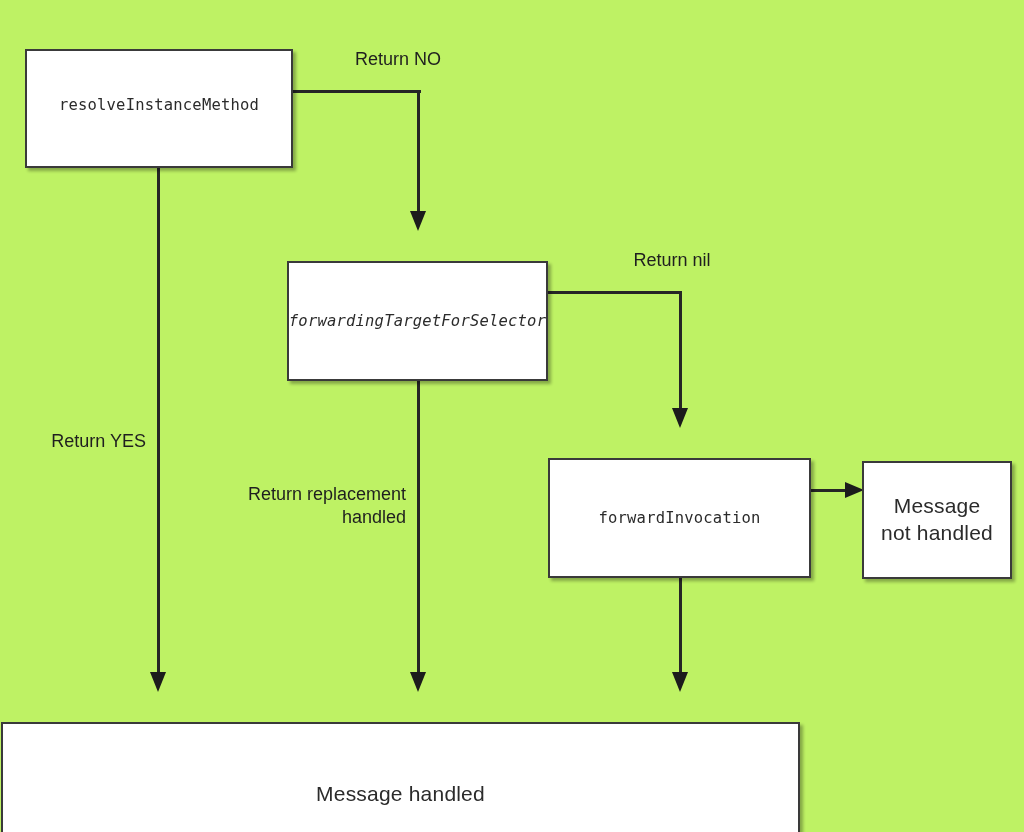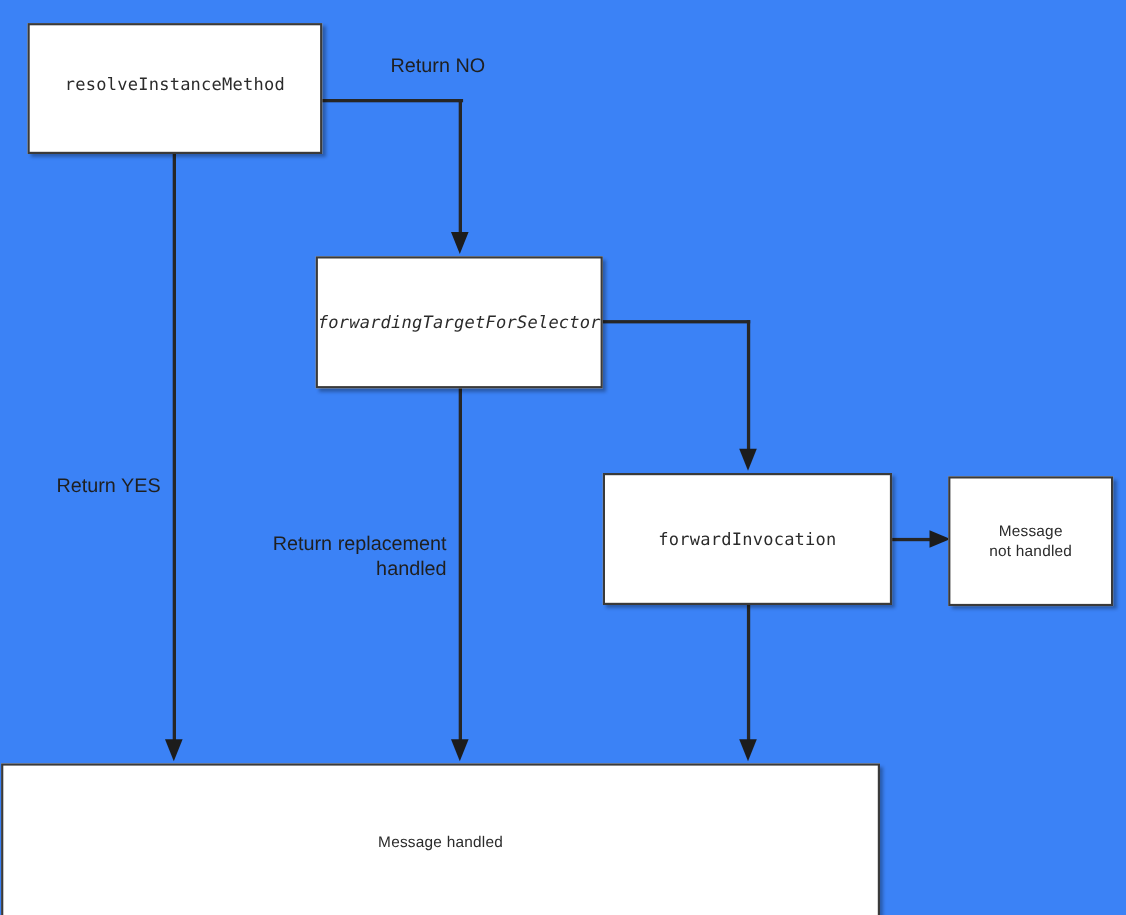--- a/index.html
+++ b/index.html
@@ -4,45 +4,46 @@
 <style>
   html, body {
     margin: 0;
     padding: 0;
     background: #ffffff;
   }
   #canvas {
     position: relative;
     width: 1024px;
     height: 832px;
-    background: #3b82f6;
+    background: #bef264;
     overflow: hidden;
     font-family: "Liberation Sans", sans-serif;
   }
 
   
   .node {
     position: absolute;
     box-sizing: border-box;
     background: #ffffff;
     border: 2px solid #3a3a3a;
     box-shadow: 3px 3px 3px rgba(0,0,0,0.30);
     display: flex;
     justify-content: center;
+    margin-top: 28px;
   }
   .node .node-label {
     font-family: "DejaVu Sans Mono", "Liberation Mono", monospace;
     font-size: 15.5px;
     color: #2b2b2b;
     letter-spacing: 0.2px;
     white-space: nowrap;
   }
   .node.plain .node-label {
     font-family: "Liberation Sans", sans-serif;
-    font-size: 14px;
+    font-size: 21px;
     text-align: center;
     line-height: 1.28;
     white-space: pre-line;
   }
 
   
   #node-resolve       { left: 25px;  top: 21px;  width: 268px; height: 119px; align-items: flex-start; padding-top: 45px; }
   #node-forwarding    { left: 287px; top: 233px; width: 261px; height: 120px; align-items: center; font-style: italic; }
   #node-forwardinvo   { left: 548px; top: 430px; width: 263px; height: 120px; align-items: center; }
   #node-not-handled   { left: 862px; top: 433px; width: 150px; height: 118px; align-items: center; }
@@ -108,20 +109,21 @@
   <div class="arrow-down" style="left:150px; top:672px;"></div>
 
   <div class="ln v" style="left:417px; top:352px; height:322px;"></div>
   <div class="arrow-down" style="left:410px; top:672px;"></div>
 
   <div class="ln v" style="left:679px; top:549px; height:125px;"></div>
   <div class="arrow-down" style="left:672px; top:672px;"></div>
 
   <div class="edge-label" id="lbl-return-no">Return NO</div>
 
+  <div class="edge-label" id="lbl-return-nil">Return nil</div>
 
   <div class="edge-label right-align" id="lbl-return-yes">Return YES</div>
 
   <div class="edge-label right-align" id="lbl-return-repl">Return replacement
 handled</div>
 
   <div class="node" id="node-resolve">
     <span class="node-label">resolveInstanceMethod</span>
   </div>
 

